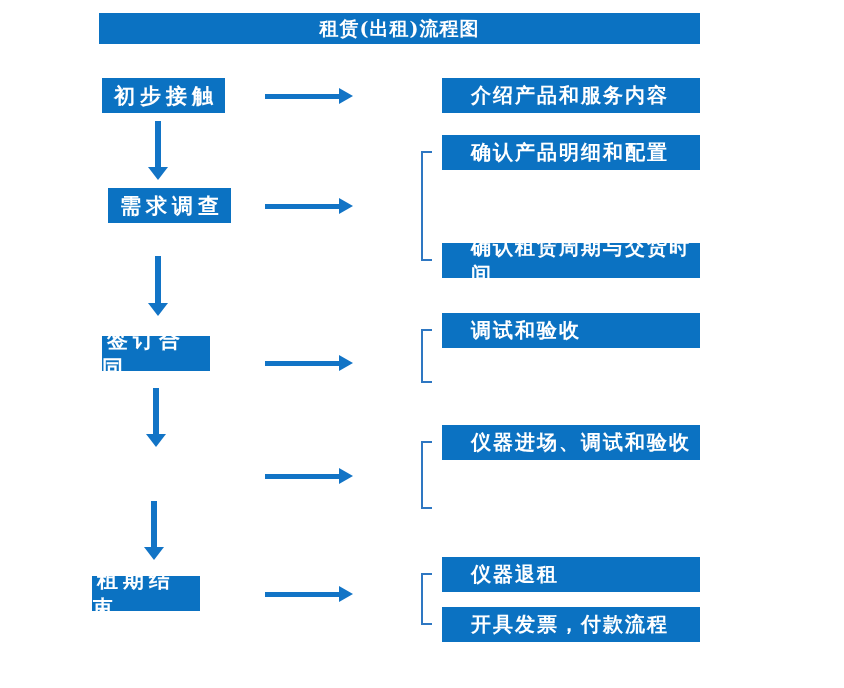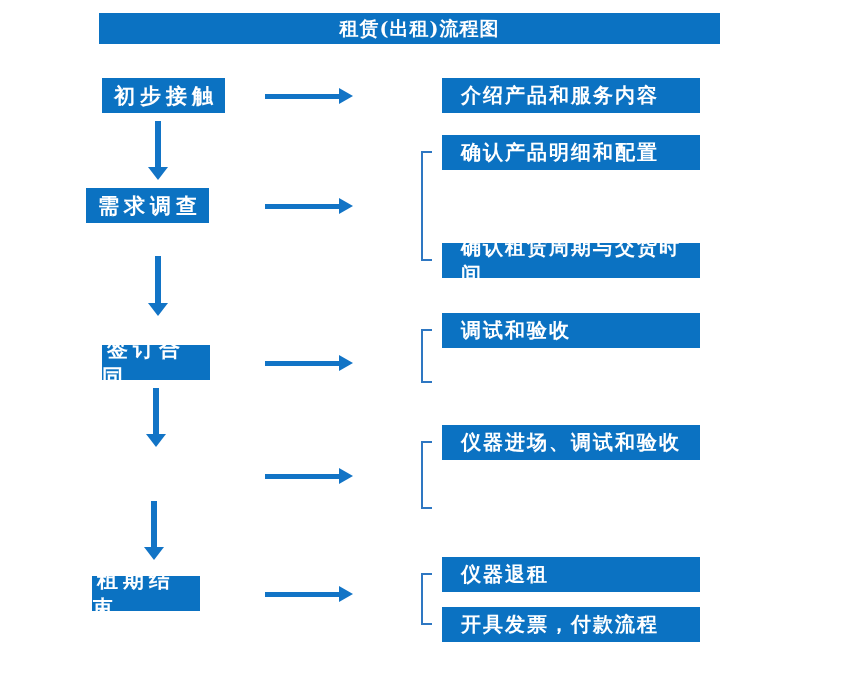--- a/index.html
+++ b/index.html
@@ -4,32 +4,32 @@
 <style>
   html,body{margin:0;padding:0;background:#ffffff;}
   .canvas{
     position:relative;width:844px;height:688px;background:var(--background,#fff);
     font-family:"DejaVu Serif", serif;overflow:hidden;
   }
   .banner{
     position:absolute;left:99px;top:13px;width:601px;height:31px;
     background:var(--box-fill,#0b72c2);color:var(--text,#fff);
     font-weight:bold;font-size:19px;letter-spacing:1px;
-    display:flex;align-items:center;justify-content:center;padding-left:20px;
+    display:flex;align-items:center;justify-content:center;
   }
   .step{
     position:absolute;background:var(--box-fill,#0b72c2);color:var(--text,#fff);
     font-weight:bold;font-size:21px;letter-spacing:5px;
     display:flex;align-items:center;justify-content:center;text-indent:5px;
   }
   .detail{
     position:absolute;left:442px;width:258px;height:35px;
     background:var(--box-fill,#0b72c2);color:var(--text,#fff);
     font-weight:bold;font-size:20px;letter-spacing:2px;
-    display:flex;align-items:center;padding-left:19px;box-sizing:border-box;
+    display:flex;align-items:center;padding-left:29px;box-sizing:border-box;
   }
   .h-arrow{position:absolute;width:88px;height:16px;}
   .h-arrow .shaft{position:absolute;left:0;top:6px;width:75px;height:5px;background:var(--arrow,#1274c6);}
   .h-arrow .head{position:absolute;right:0;top:0;width:0;height:0;
     border-top:8px solid transparent;border-bottom:8px solid transparent;
     border-left:14px solid var(--arrow,#1274c6);}
   .v-arrow{position:absolute;width:20px;}
   .v-arrow .shaft{position:absolute;left:7px;top:0;width:6px;height:calc(100% - 13px);background:var(--arrow,#1274c6);}
   .v-arrow .head{position:absolute;bottom:0;left:0;width:0;height:0;
     border-left:10px solid transparent;border-right:10px solid transparent;
@@ -41,22 +41,22 @@
   i{display:block;}
 </style>
 </head>
 <body>
 
 <div class="canvas">
 
   <div class="banner">租赁(出租)流程图</div>
 
   <div class="step" style="left:102px;top:78px;width:123px;height:35px">初步接触</div>
-  <div class="step" style="left:86px;top:188px;width:123px;height:35px">需求调查</div>
-  <div class="step" style="left:102px;top:345px;width:108px;height:35px">签订合同</div>
+  <div class="step" style="left:108px;top:188px;width:123px;height:35px">需求调查</div>
+  <div class="step" style="left:102px;top:336px;width:108px;height:35px">签订合同</div>
   <div class="step" style="left:92px;top:576px;width:108px;height:35px">租期结束</div>
 
   <div class="detail" style="top:78px">介绍产品和服务内容</div>
   <div class="detail" style="top:135px">确认产品明细和配置</div>
   <div class="detail" style="top:243px">确认租赁周期与交货时间</div>
   <div class="detail" style="top:313px">调试和验收</div>
   <div class="detail" style="top:425px">仪器进场、调试和验收</div>
   <div class="detail" style="top:557px">仪器退租</div>
   <div class="detail" style="top:607px">开具发票，付款流程</div>
 

